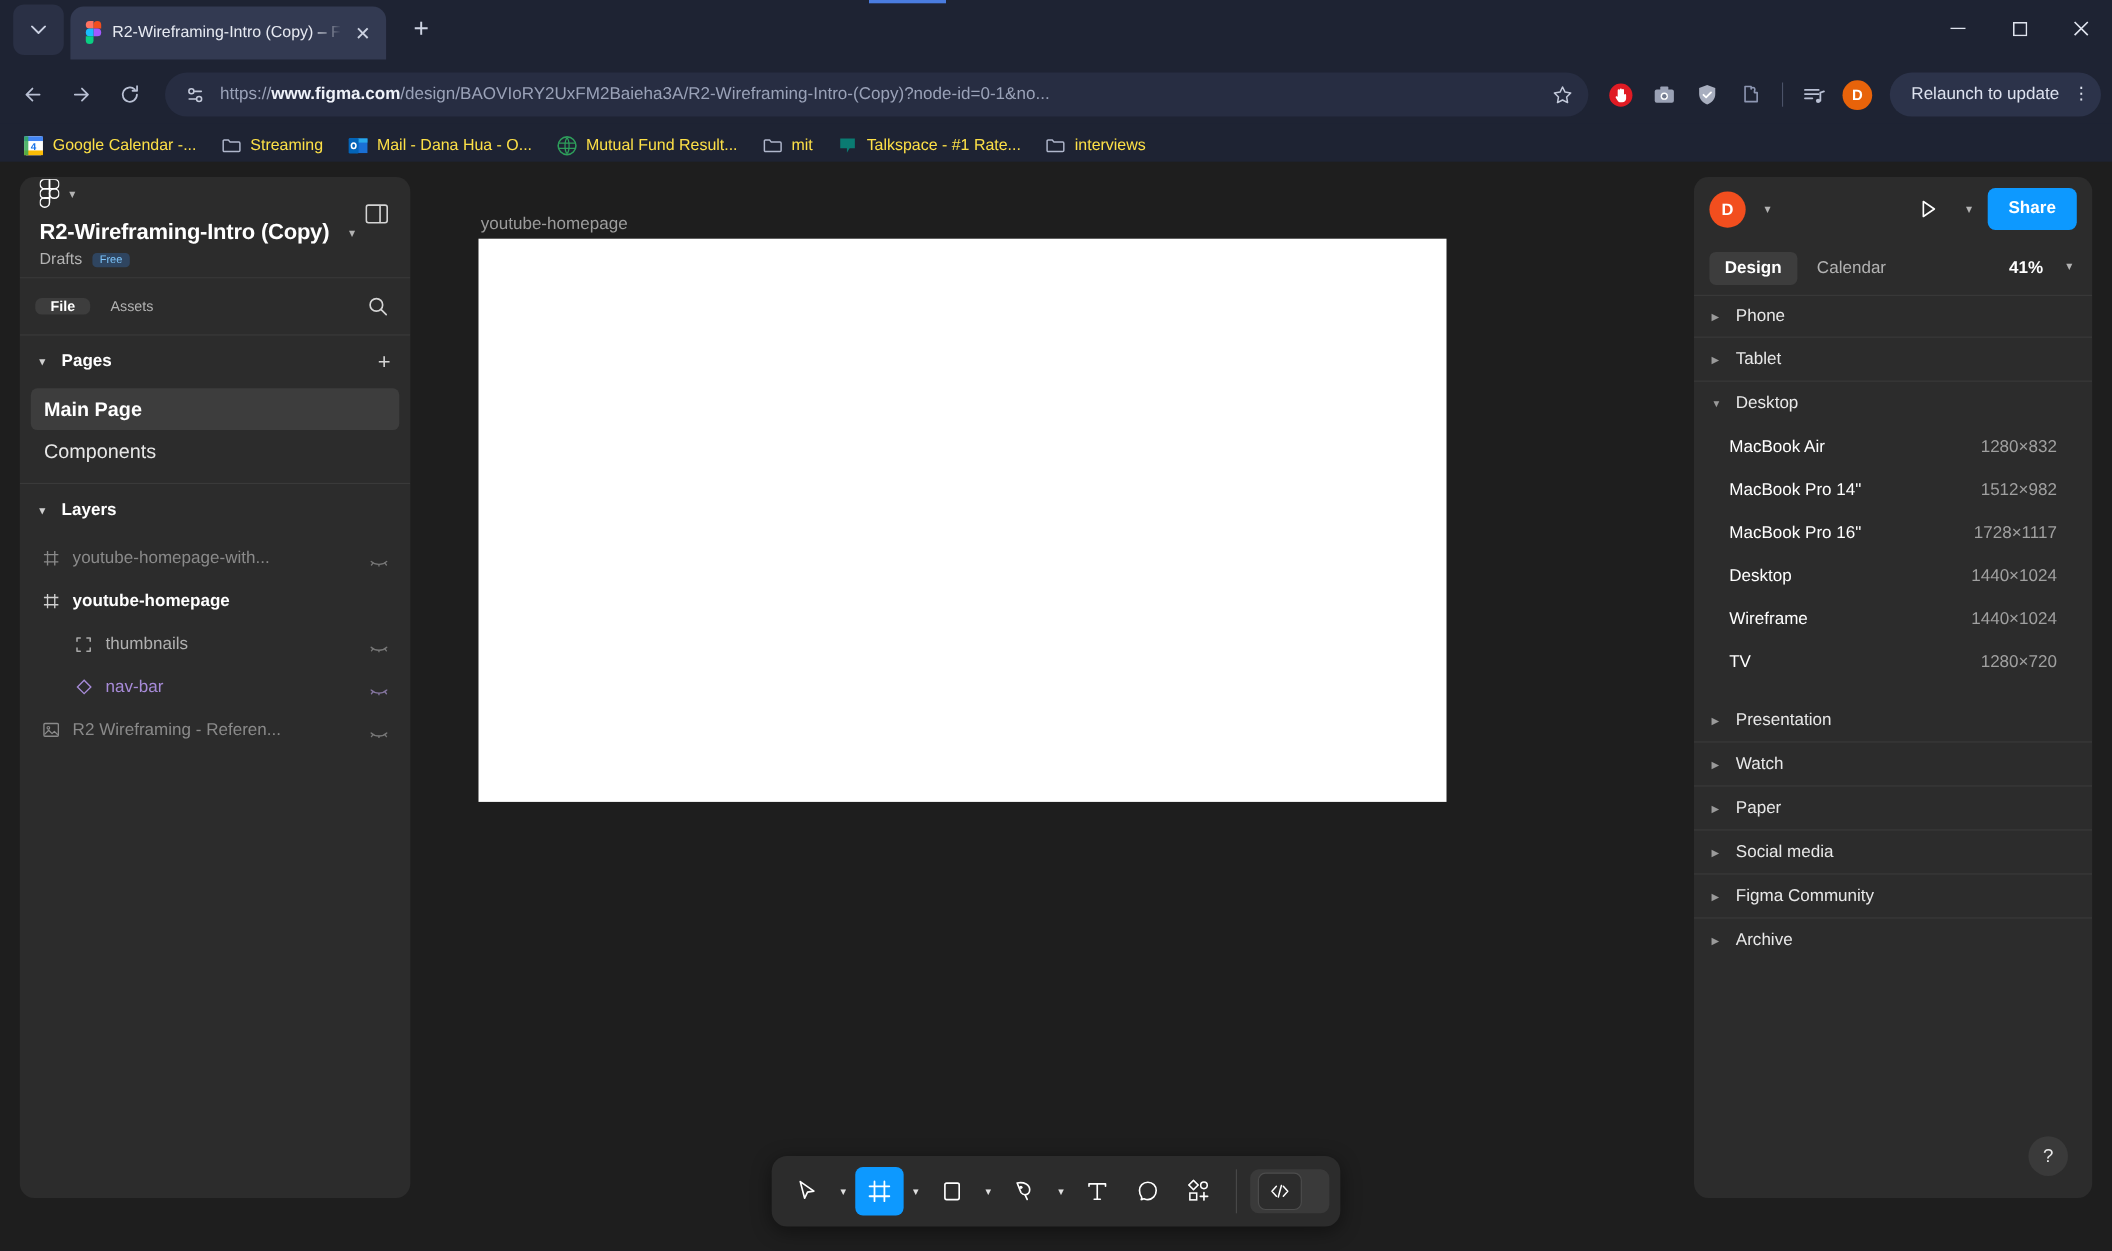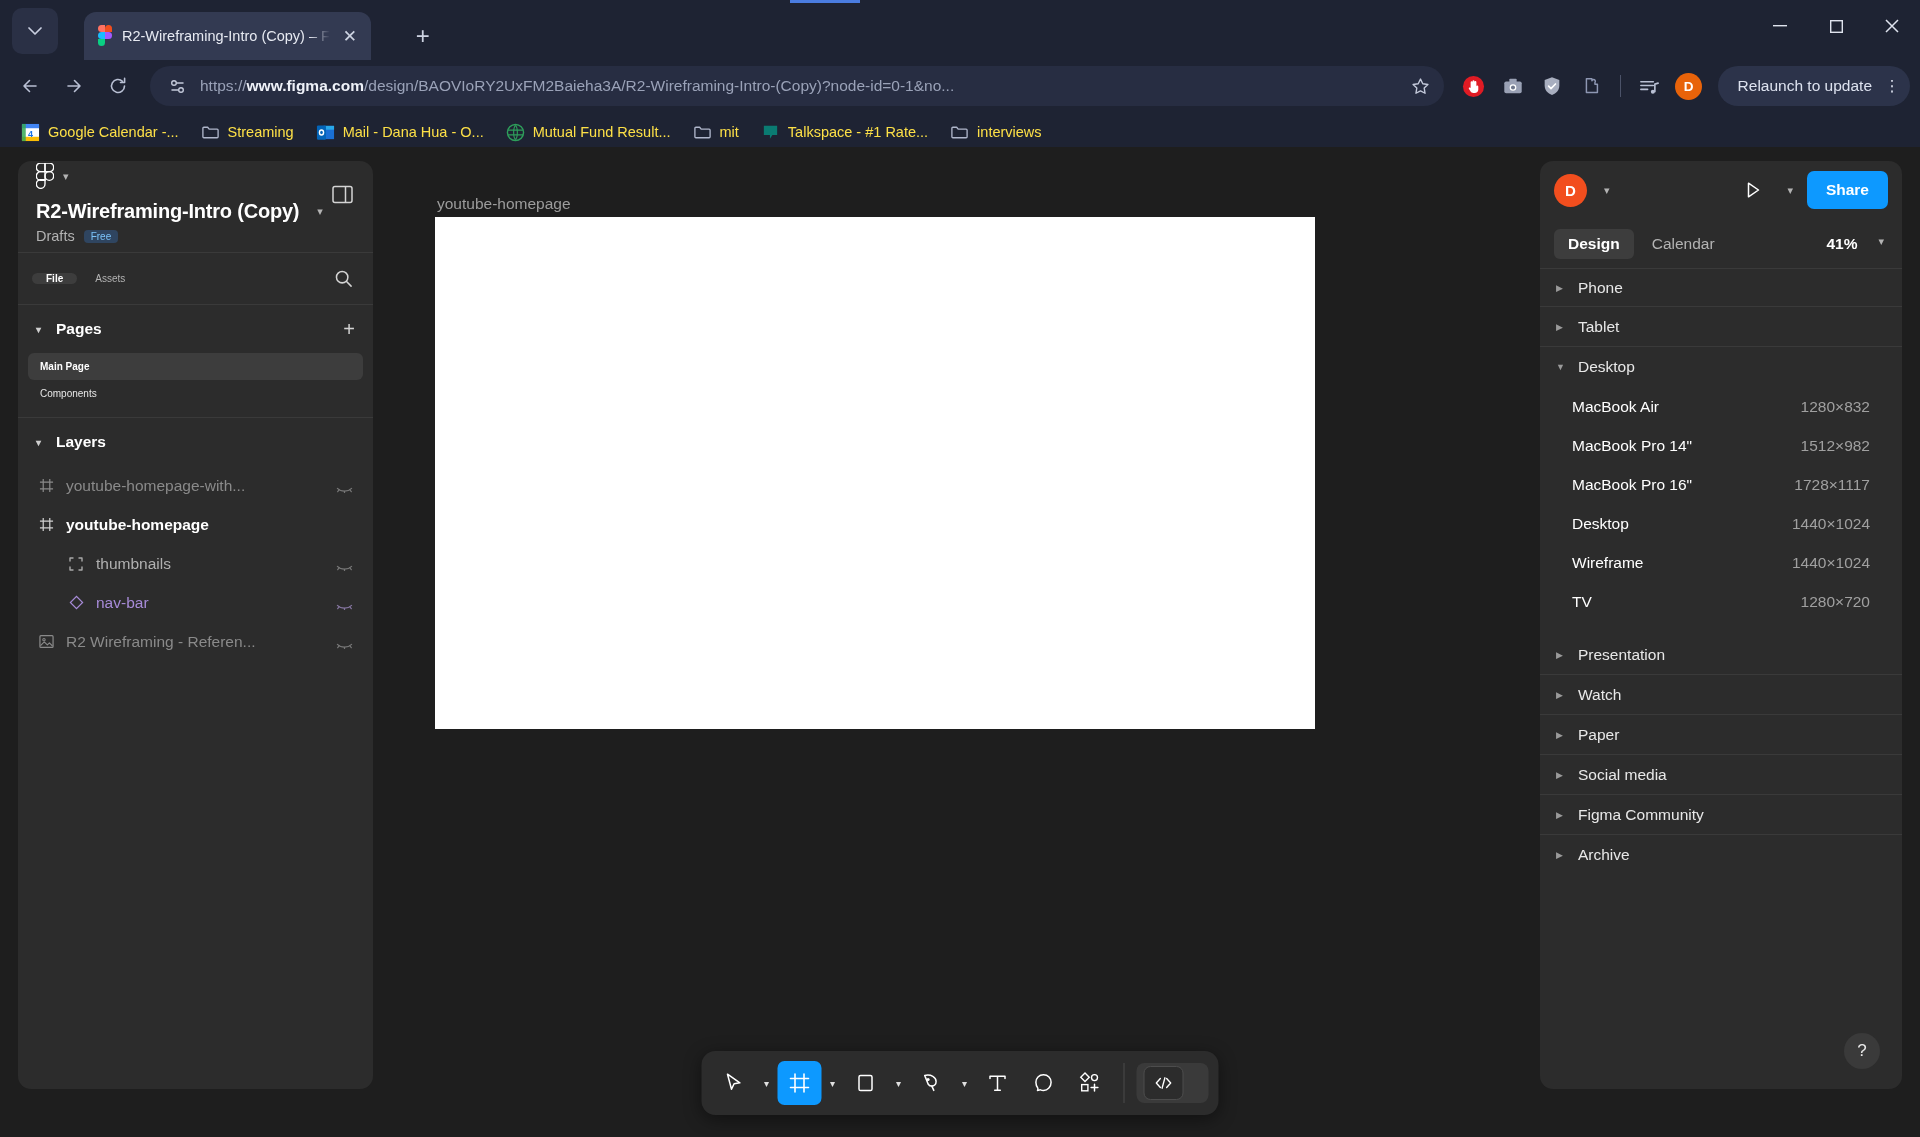--- a/index.html
+++ b/index.html
@@ -7,22 +7,22 @@
     width: 1920px; height: 1137px;
     background: #1e2333;
     font-family: "Liberation Sans", sans-serif;
     overflow: hidden;
   }
 
   
   #browser-chrome { background: #1e2333; width: 1920px; }
 
   #tab-strip {
-    height: 60px; display: flex; align-items: flex-end;
-    padding-left: 6px; position: relative; gap: 20px;
+    height: 60px; display: flex; align-items: center;
+    padding-left: 6px; position: relative;
   }
   .tab-list-chevron {
     width: 46px; height: 46px; margin: 0 6px 6px 6px;
     border-radius: 10px; background: #2a3045;
     display: flex; align-items: center; justify-content: center;
     color: #c9cfe0; flex: none; cursor: pointer;
   }
   .tab {
     height: 48px; min-width: 270px; max-width: 300px;
     background: #333a52; border-radius: 12px 12px 0 0;
@@ -150,39 +150,39 @@
   #panel-collapse-btn {
     position: absolute; right: 16px; top: 18px; width: 30px; height: 30px;
     display: flex; align-items: center; justify-content: center; cursor: pointer;
   }
 
   #lp-tabs {
     height: 52px; display: flex; align-items: center;
     padding: 0 14px; gap: 4px; border-bottom: 1px solid #3a3a3a;
   }
   .lp-tab {
-    padding: 0 14px; border-radius: 6px; font-size: 10px;
+    padding: 0 14px; border-radius: 6px; font-size: 13px;
     color: #b3b3b3; cursor: pointer; font-weight: 400;
   }
   .lp-tab.active { background: #3d3d3d; color: #ffffff; font-weight: 700; }
   #lp-search { margin-left: auto; width: 32px; height: 32px; display: flex;
     align-items: center; justify-content: center; color: #d4d4d4; cursor: pointer; }
 
   .sect-head {
     height: 48px; display: flex; align-items: center; gap: 10px;
     padding: 0 18px; color: #ffffff; font-size: 15.5px; font-weight: 700;
     cursor: pointer;
   }
   .sect-head .tri { color: #cfcfcf; font-size: 10px; width: 10px; }
   .sect-head .plus { margin-left: auto; font-size: 20px; color: #d4d4d4;
     font-weight: 300; line-height: 18px; }
   #pages-list { padding: 0 10px 10px 10px; border-bottom: 1px solid #3a3a3a; }
   .page-item {
-    height: 27px; display: flex; align-items: center; padding: 0 12px;
-    border-radius: 6px; color: #e8e8e8; font-size: 10px; cursor: pointer;
+    height: 38px; display: flex; align-items: center; padding: 0 12px;
+    border-radius: 6px; color: #e8e8e8; font-size: 18px; cursor: pointer;
   }
   .page-item.active { background: #3d3d3d; font-weight: 700; color: #ffffff; }
   #layers-list { padding: 0 8px; overflow: hidden; }
   .layer-row {
     height: 39px; display: flex; align-items: center; gap: 10px;
     padding: 0 10px; border-radius: 5px; cursor: pointer; position: relative;
   }
   .layer-ico { width: 20px; flex: none; display: flex; align-items: center;
     justify-content: center; }
   .layer-name { font-size: 15.5px; white-space: nowrap; overflow: hidden;

